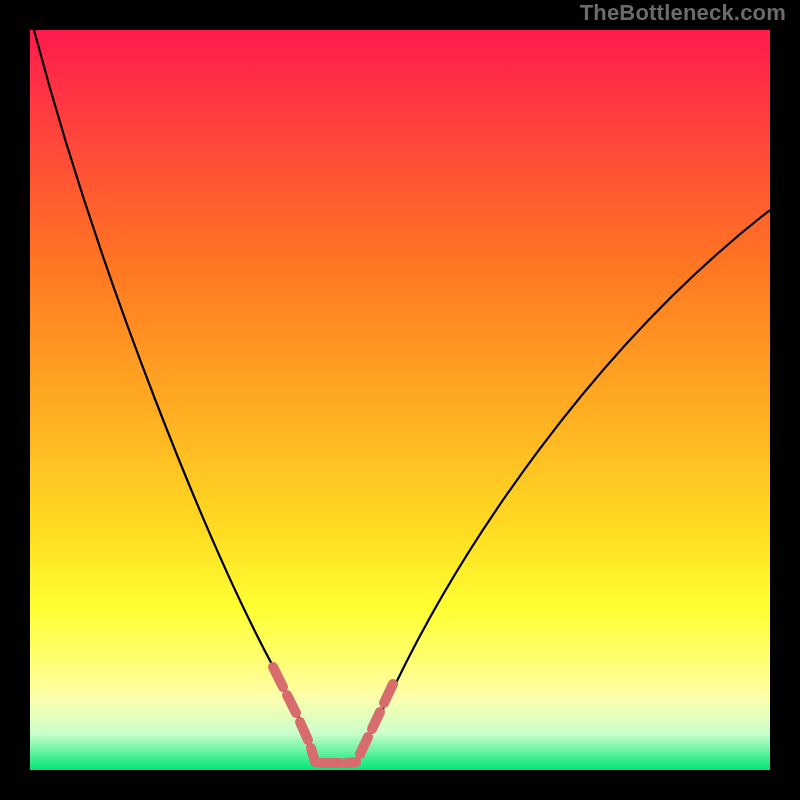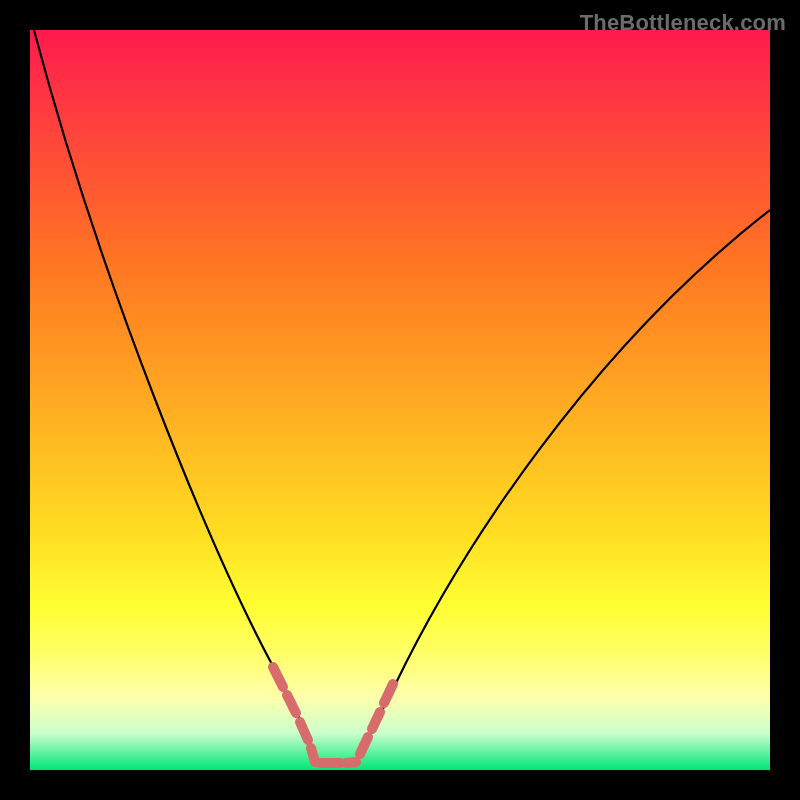--- a/index.html
+++ b/index.html
@@ -27,21 +27,21 @@
       #ffdd22 68%,
       #ffff33 78%,
       #ffff66 84%,
       #ffffaa 90%,
       #ccffcc 95%,
       #00e676 100%
     );
   }
   .watermark {
     position: absolute;
-    top: 10px;
+    top: 0;
     right: 14px;
     font-family: Arial, Helvetica, sans-serif;
     font-size: 22px;
     font-weight: 600;
     color: #6b6b6b;
     letter-spacing: 0.2px;
     z-index: 20;
   }
   svg.curve {
     position: absolute;

